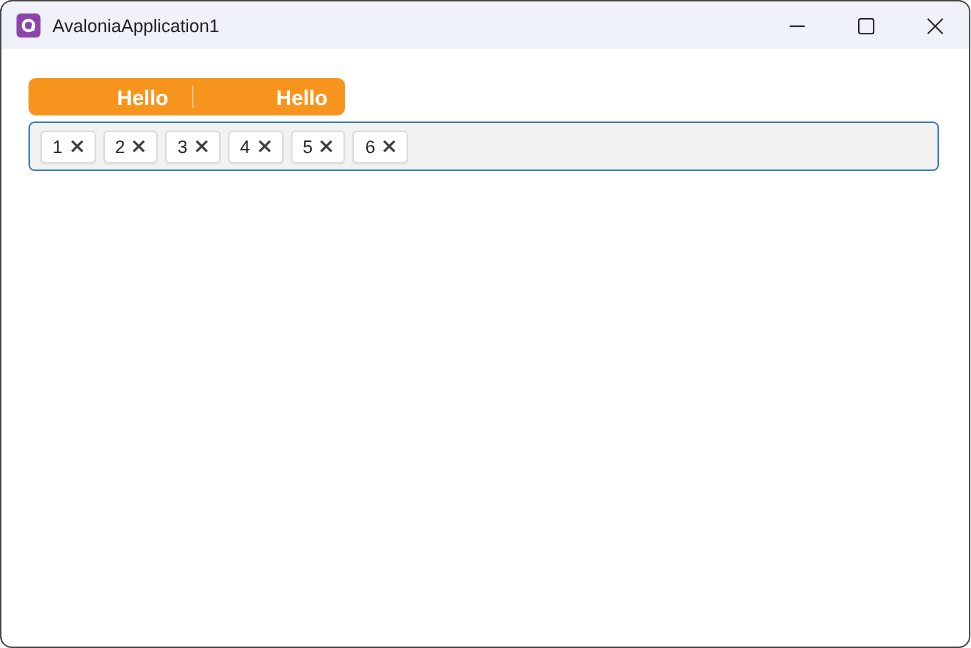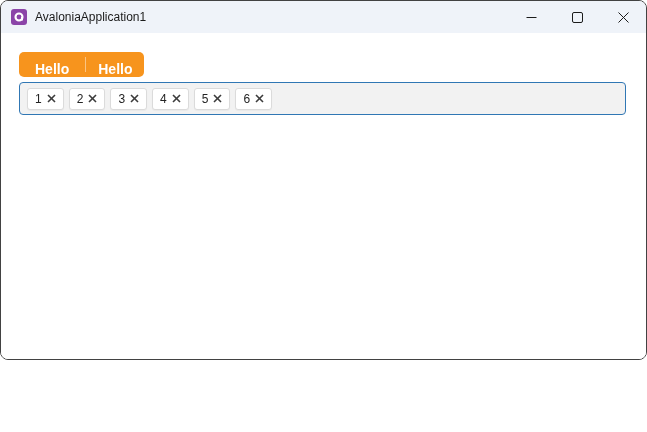--- a/index.html
+++ b/index.html
@@ -2,21 +2,21 @@
 <html><head>
 <meta charset="utf-8">
 <style>
   html, body { margin: 0; padding: 0; }
   body {
     width: 647px; height: 432px;
     font-family: "Liberation Sans", sans-serif;
     background: #ffffff;
   }
   .window {
-    width: 647px; height: 360px;
+    width: 647px; height: 432px;
     box-sizing: border-box;
     border: 1px solid #424242;
     border-radius: 8px;
     overflow: hidden;
     background: #ffffff;
     display: flex;
     flex-direction: column;
   }
   
   .titlebar {
@@ -56,25 +56,26 @@
     padding: 19px 0 0 18px;
   }
   .tabstrip {
     display: inline-flex;
     align-items: stretch;
     height: 25px;
     background: #F7941D;
     border-radius: 5px;
   }
   .tab {
-    display: flex; align-items: flex-end;
+    display: flex; align-items: center;
     color: #ffffff;
     font-weight: bold;
     font-size: 14px;
     cursor: default;
+    margin-left: 43px;
   }
   .tab--hello { padding: 0 16px; }
   .tab--world { padding: 0 12px; }
   .tab-divider {
     width: 1px;
     margin: 5px 0;
     background: rgba(255,255,255,0.45);
   }
   .chipbox {
     margin-top: 4px;

